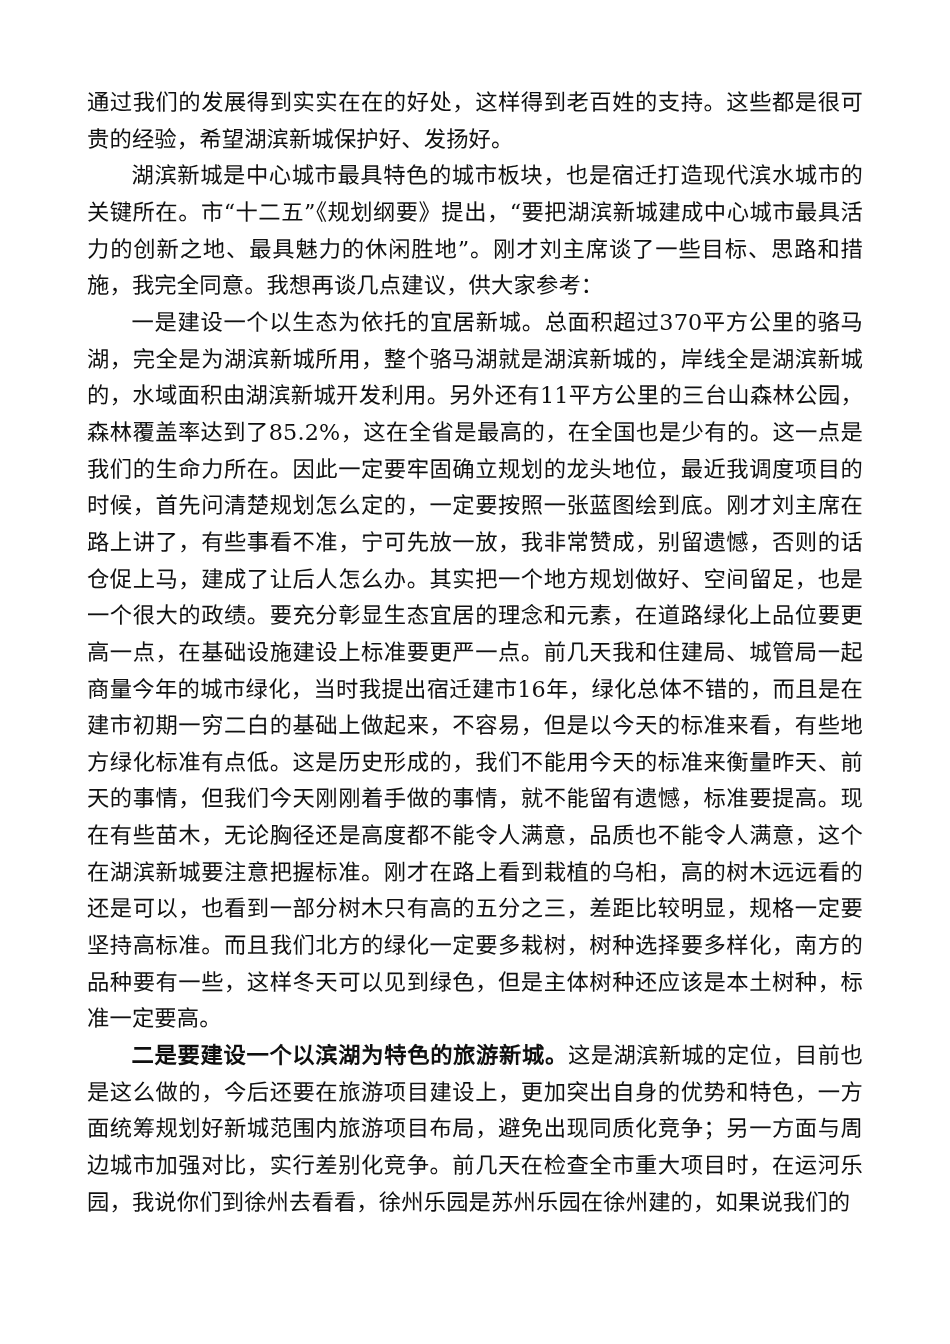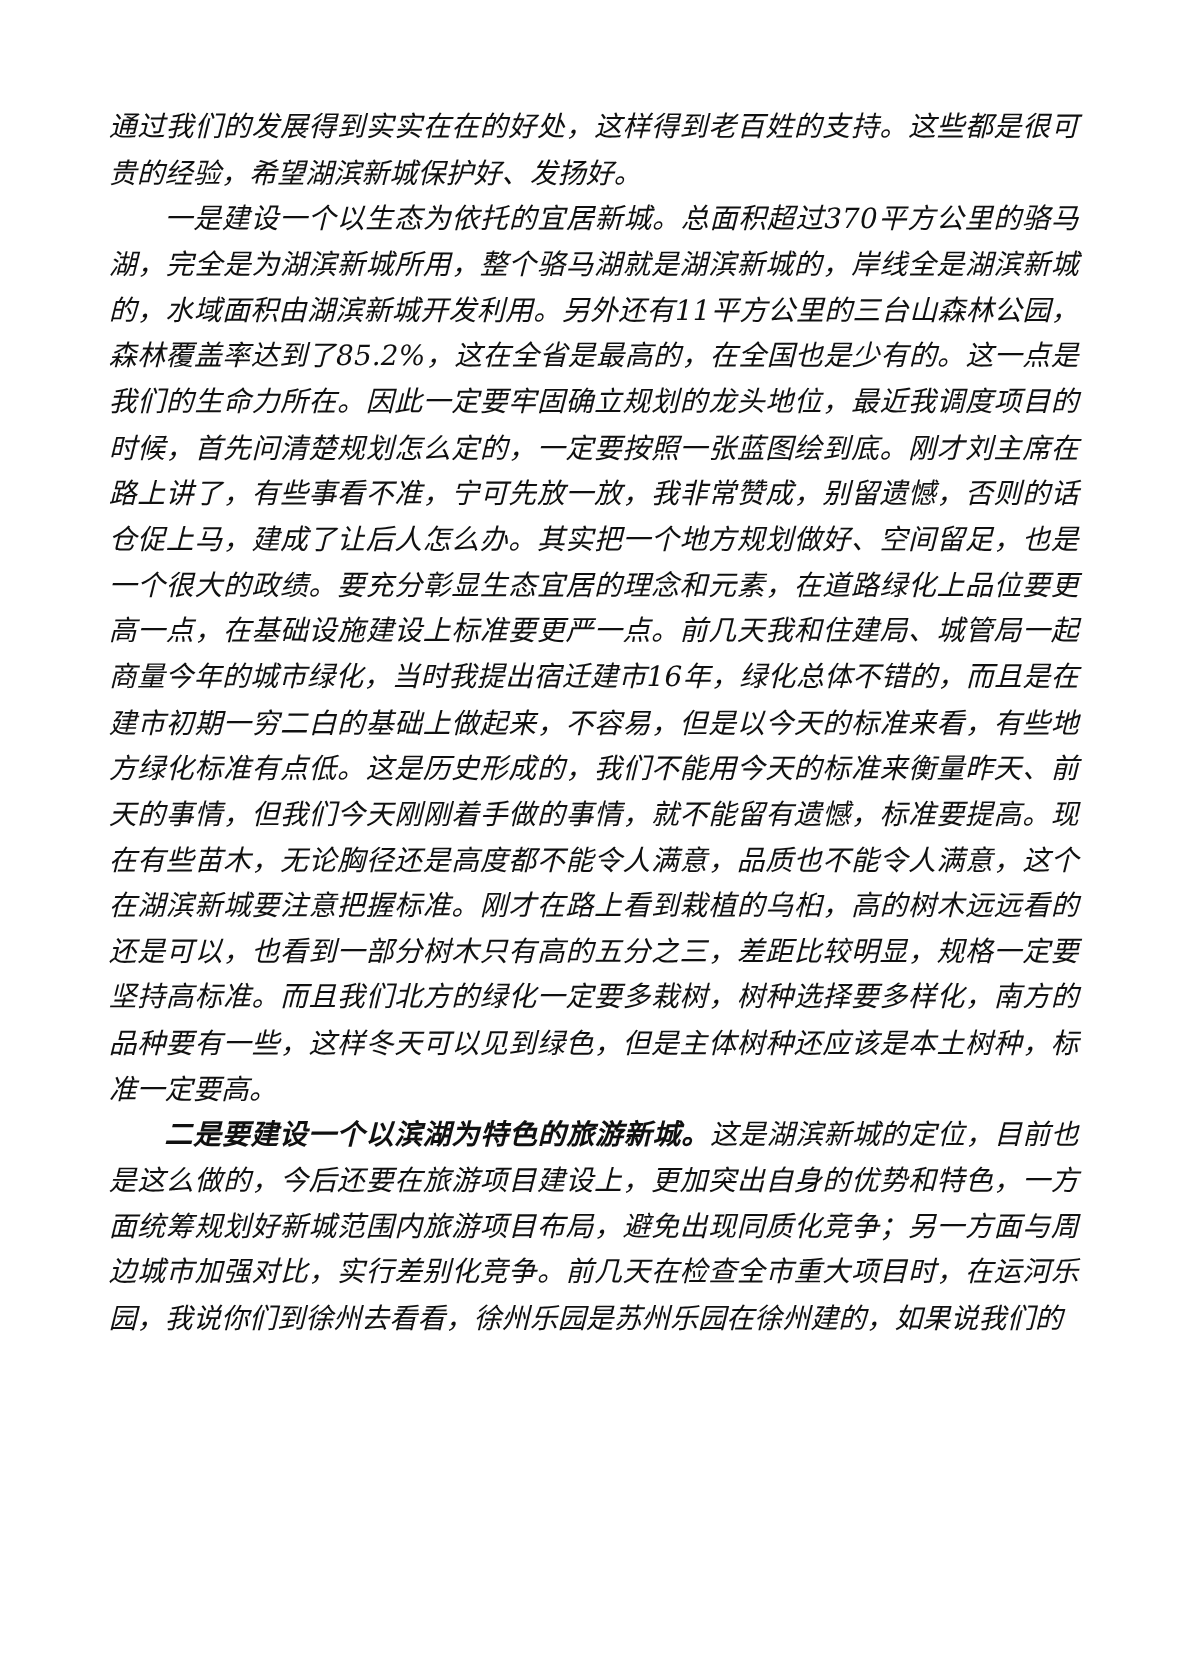--- a/index.html
+++ b/index.html
@@ -33,21 +33,20 @@
     margin: 0;
     padding: 0;
     font-size: 22.3px;
     line-height: 36.65px;
     color: #101010;
     text-align: justify;
     text-align-last: left;
     text-justify: inter-character;
     letter-spacing: 0.15px;
     font-weight: normal;
-    font-style: italic;
     -webkit-font-smoothing: antialiased;
   }
 
   .para.indent {
     text-indent: 2em;
   }
 
   .para .bold-run {
     font-weight: bold;
     letter-spacing: 0.4px;
@@ -56,20 +55,21 @@
 </style>
 </head>
 <body>
 
 <div id="page">
 
   <div id="doc-body">
 
     <p class="para">通过我们的发展得到实实在在的好处，这样得到老百姓的支持。这些都是很可贵的经验，希望湖滨新城保护好、发扬好。</p>
 
+    <p class="para indent">湖滨新城是中心城市最具特色的城市板块，也是宿迁打造现代滨水城市的关键所在。市“十二五”《规划纲要》提出，“要把湖滨新城建成中心城市最具活力的创新之地、最具魅力的休闲胜地”。刚才刘主席谈了一些目标、思路和措施，我完全同意。我想再谈几点建议，供大家参考：</p>
 
     <p class="para indent">一是建设一个以生态为依托的宜居新城。总面积超过370平方公里的骆马湖，完全是为湖滨新城所用，整个骆马湖就是湖滨新城的，岸线全是湖滨新城的，水域面积由湖滨新城开发利用。另外还有11平方公里的三台山森林公园，森林覆盖率达到了85.2%，这在全省是最高的，在全国也是少有的。这一点是我们的生命力所在。因此一定要牢固确立规划的龙头地位，最近我调度项目的时候，首先问清楚规划怎么定的，一定要按照一张蓝图绘到底。刚才刘主席在路上讲了，有些事看不准，宁可先放一放，我非常赞成，别留遗憾，否则的话仓促上马，建成了让后人怎么办。其实把一个地方规划做好、空间留足，也是一个很大的政绩。要充分彰显生态宜居的理念和元素，在道路绿化上品位要更高一点，在基础设施建设上标准要更严一点。前几天我和住建局、城管局一起商量今年的城市绿化，当时我提出宿迁建市16年，绿化总体不错的，而且是在建市初期一穷二白的基础上做起来，不容易，但是以今天的标准来看，有些地方绿化标准有点低。这是历史形成的，我们不能用今天的标准来衡量昨天、前天的事情，但我们今天刚刚着手做的事情，就不能留有遗憾，标准要提高。现在有些苗木，无论胸径还是高度都不能令人满意，品质也不能令人满意，这个在湖滨新城要注意把握标准。刚才在路上看到栽植的乌桕，高的树木远远看的还是可以，也看到一部分树木只有高的五分之三，差距比较明显，规格一定要坚持高标准。而且我们北方的绿化一定要多栽树，树种选择要多样化，南方的品种要有一些，这样冬天可以见到绿色，但是主体树种还应该是本土树种，标准一定要高。</p>
 
     <p class="para indent"><span class="bold-run">二是要建设一个以滨湖为特色的旅游新城。</span><span>这是湖滨新城的定位，目前也是这么做的，今后还要在旅游项目建设上，更加突出自身的优势和特色，一方面统筹规划好新城范围内旅游项目布局，避免出现同质化竞争；另一方面与周边城市加强对比，实行差别化竞争。前几天在检查全市重大项目时，在运河乐园，我说你们到徐州去看看，徐州乐园是苏州乐园在徐州建的，如果说我们的</span></p>
 
   </div>
 
 </div>
 
 </body></html>

